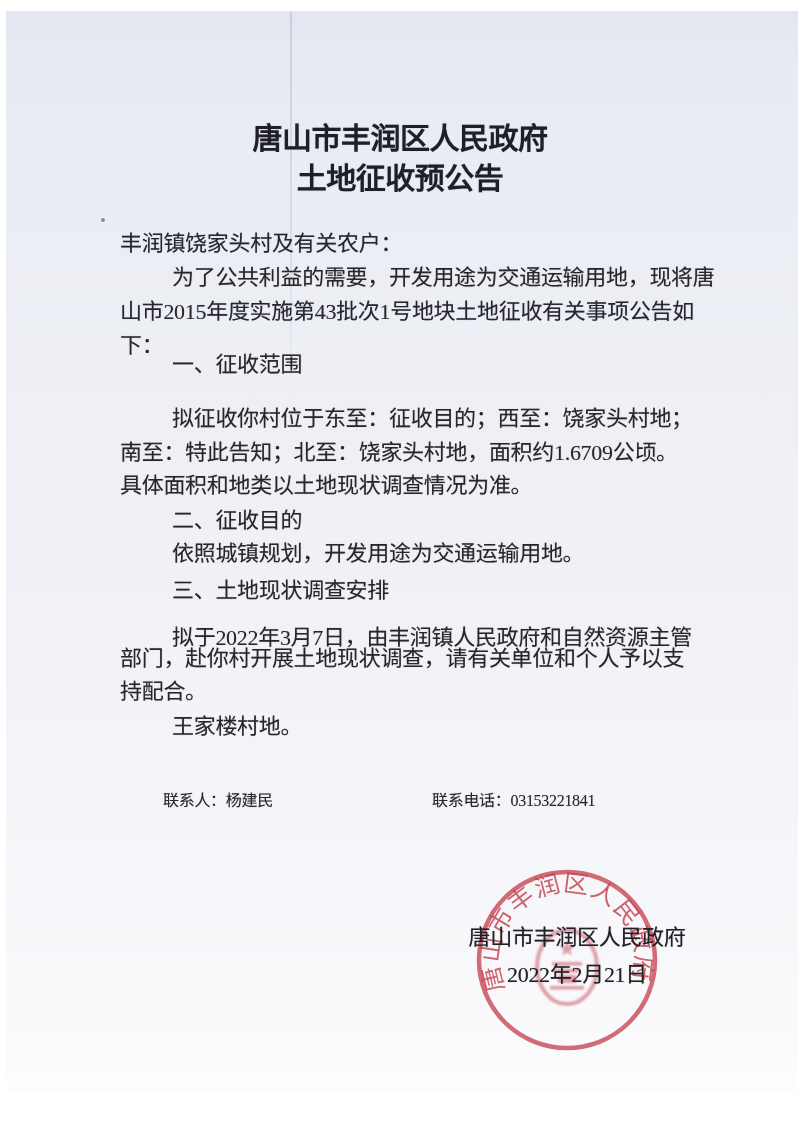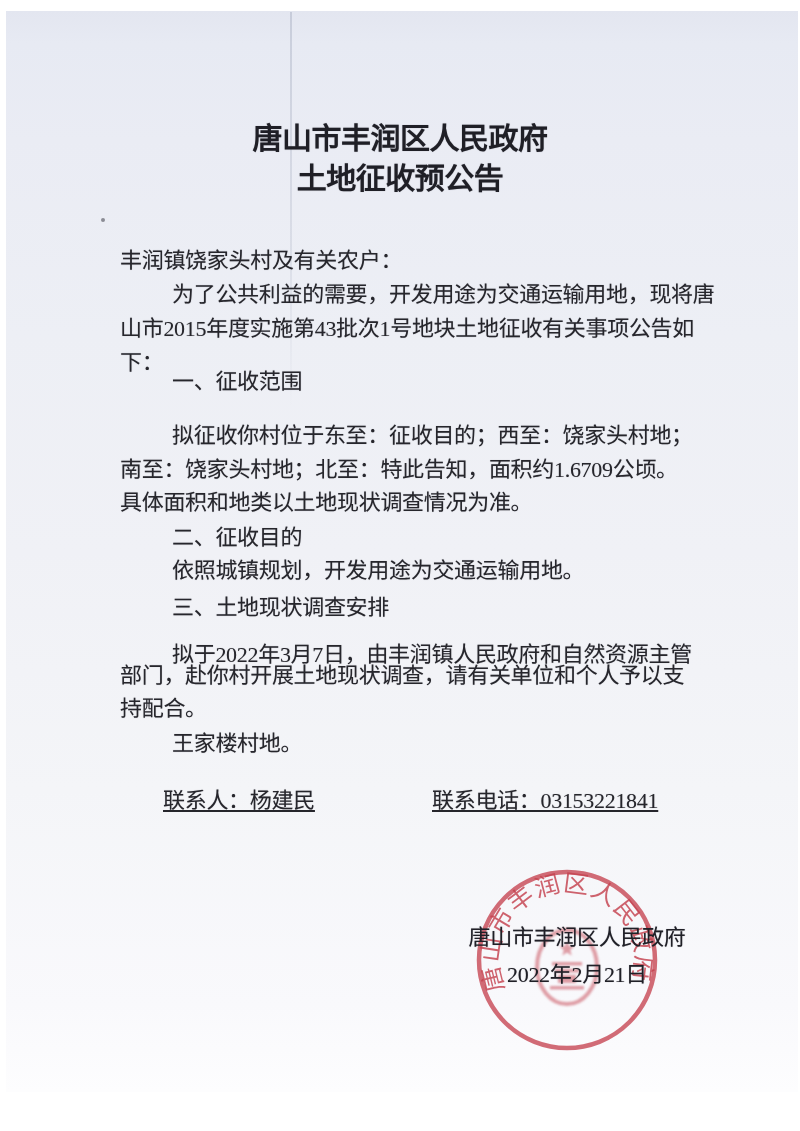--- a/index.html
+++ b/index.html
@@ -25,26 +25,25 @@
   .title{
     position:absolute;left:0;width:800px;text-align:center;margin:0;
     font-size:30px;line-height:36px;font-weight:700;color:#1f1f26;
     letter-spacing:-0.5px;text-shadow:0 0 1px rgba(35,35,45,.35);
   }
   .t1{top:121px;} .t2{top:161px;}
   .ln{
     position:absolute;left:120px;font-size:22px;line-height:34px;
     color:#26262c;letter-spacing:-0.3px;white-space:pre;
     text-shadow:0 0 1px rgba(35,35,45,.3);
-    margin-top:17px;
   }
   .ind{left:172px;}
   .contact span{
-    position:absolute;font-size:22px;line-height:34px;color:#26262c;
-    letter-spacing:-0.3px;white-space:pre;text-shadow:0 0 1px rgba(35,35,45,.3);text-decoration:underline;
+    position:absolute;font-size:16px;line-height:34px;color:#26262c;
+    letter-spacing:-0.3px;white-space:pre;text-shadow:0 0 1px rgba(35,35,45,.3);
   }
   .c-person{left:163px;top:784px;}
   .c-phone{left:432px;top:784px;}
   .seal{position:absolute;left:471px;top:864px;width:192px;height:192px;}
   .sig{
     position:absolute;left:462px;width:230px;text-align:center;
     font-size:22px;line-height:30px;color:#202027;letter-spacing:-0.3px;
     white-space:pre;text-shadow:0 0 1px rgba(30,30,40,.4);
   }
   .sig-issuer{top:923px;}
@@ -59,21 +58,21 @@
 
 <h1 class="title t1">唐山市丰润区人民政府</h1>
 <h1 class="title t2">土地征收预公告</h1>
 
 <div class="ln" style="top:227px">丰润镇饶家头村及有关农户：</div>
 <div class="ln ind" style="top:261px">为了公共利益的需要，开发用途为交通运输用地，现将唐</div>
 <div class="ln" style="top:295px">山市2015年度实施第43批次1号地块土地征收有关事项公告如</div>
 <div class="ln" style="top:329px">下：</div>
 <div class="ln ind" style="top:348px">一、征收范围</div>
 <div class="ln ind" style="top:402px">拟征收你村位于东至：征收目的；西至：饶家头村地；</div>
-<div class="ln" style="top:436px">南至：饶家头村地；北至：特此告知，面积约1.6709公顷。</div>
+<div class="ln" style="top:436px">南至：特此告知；北至：饶家头村地，面积约1.6709公顷。</div>
 <div class="ln" style="top:469px">具体面积和地类以土地现状调查情况为准。</div>
 <div class="ln ind" style="top:504px">二、征收目的</div>
 <div class="ln ind" style="top:537px">依照城镇规划，开发用途为交通运输用地。</div>
 <div class="ln ind" style="top:574px">三、土地现状调查安排</div>
 <div class="ln ind" style="top:621px">拟于2022年3月7日，由丰润镇人民政府和自然资源主管</div>
 <div class="ln" style="top:642px">部门，赴你村开展土地现状调查，请有关单位和个人予以支</div>
 <div class="ln" style="top:675px">持配合。</div>
 <div class="ln ind" style="top:710px">王家楼村地。</div>
 
 <div class="contact">

